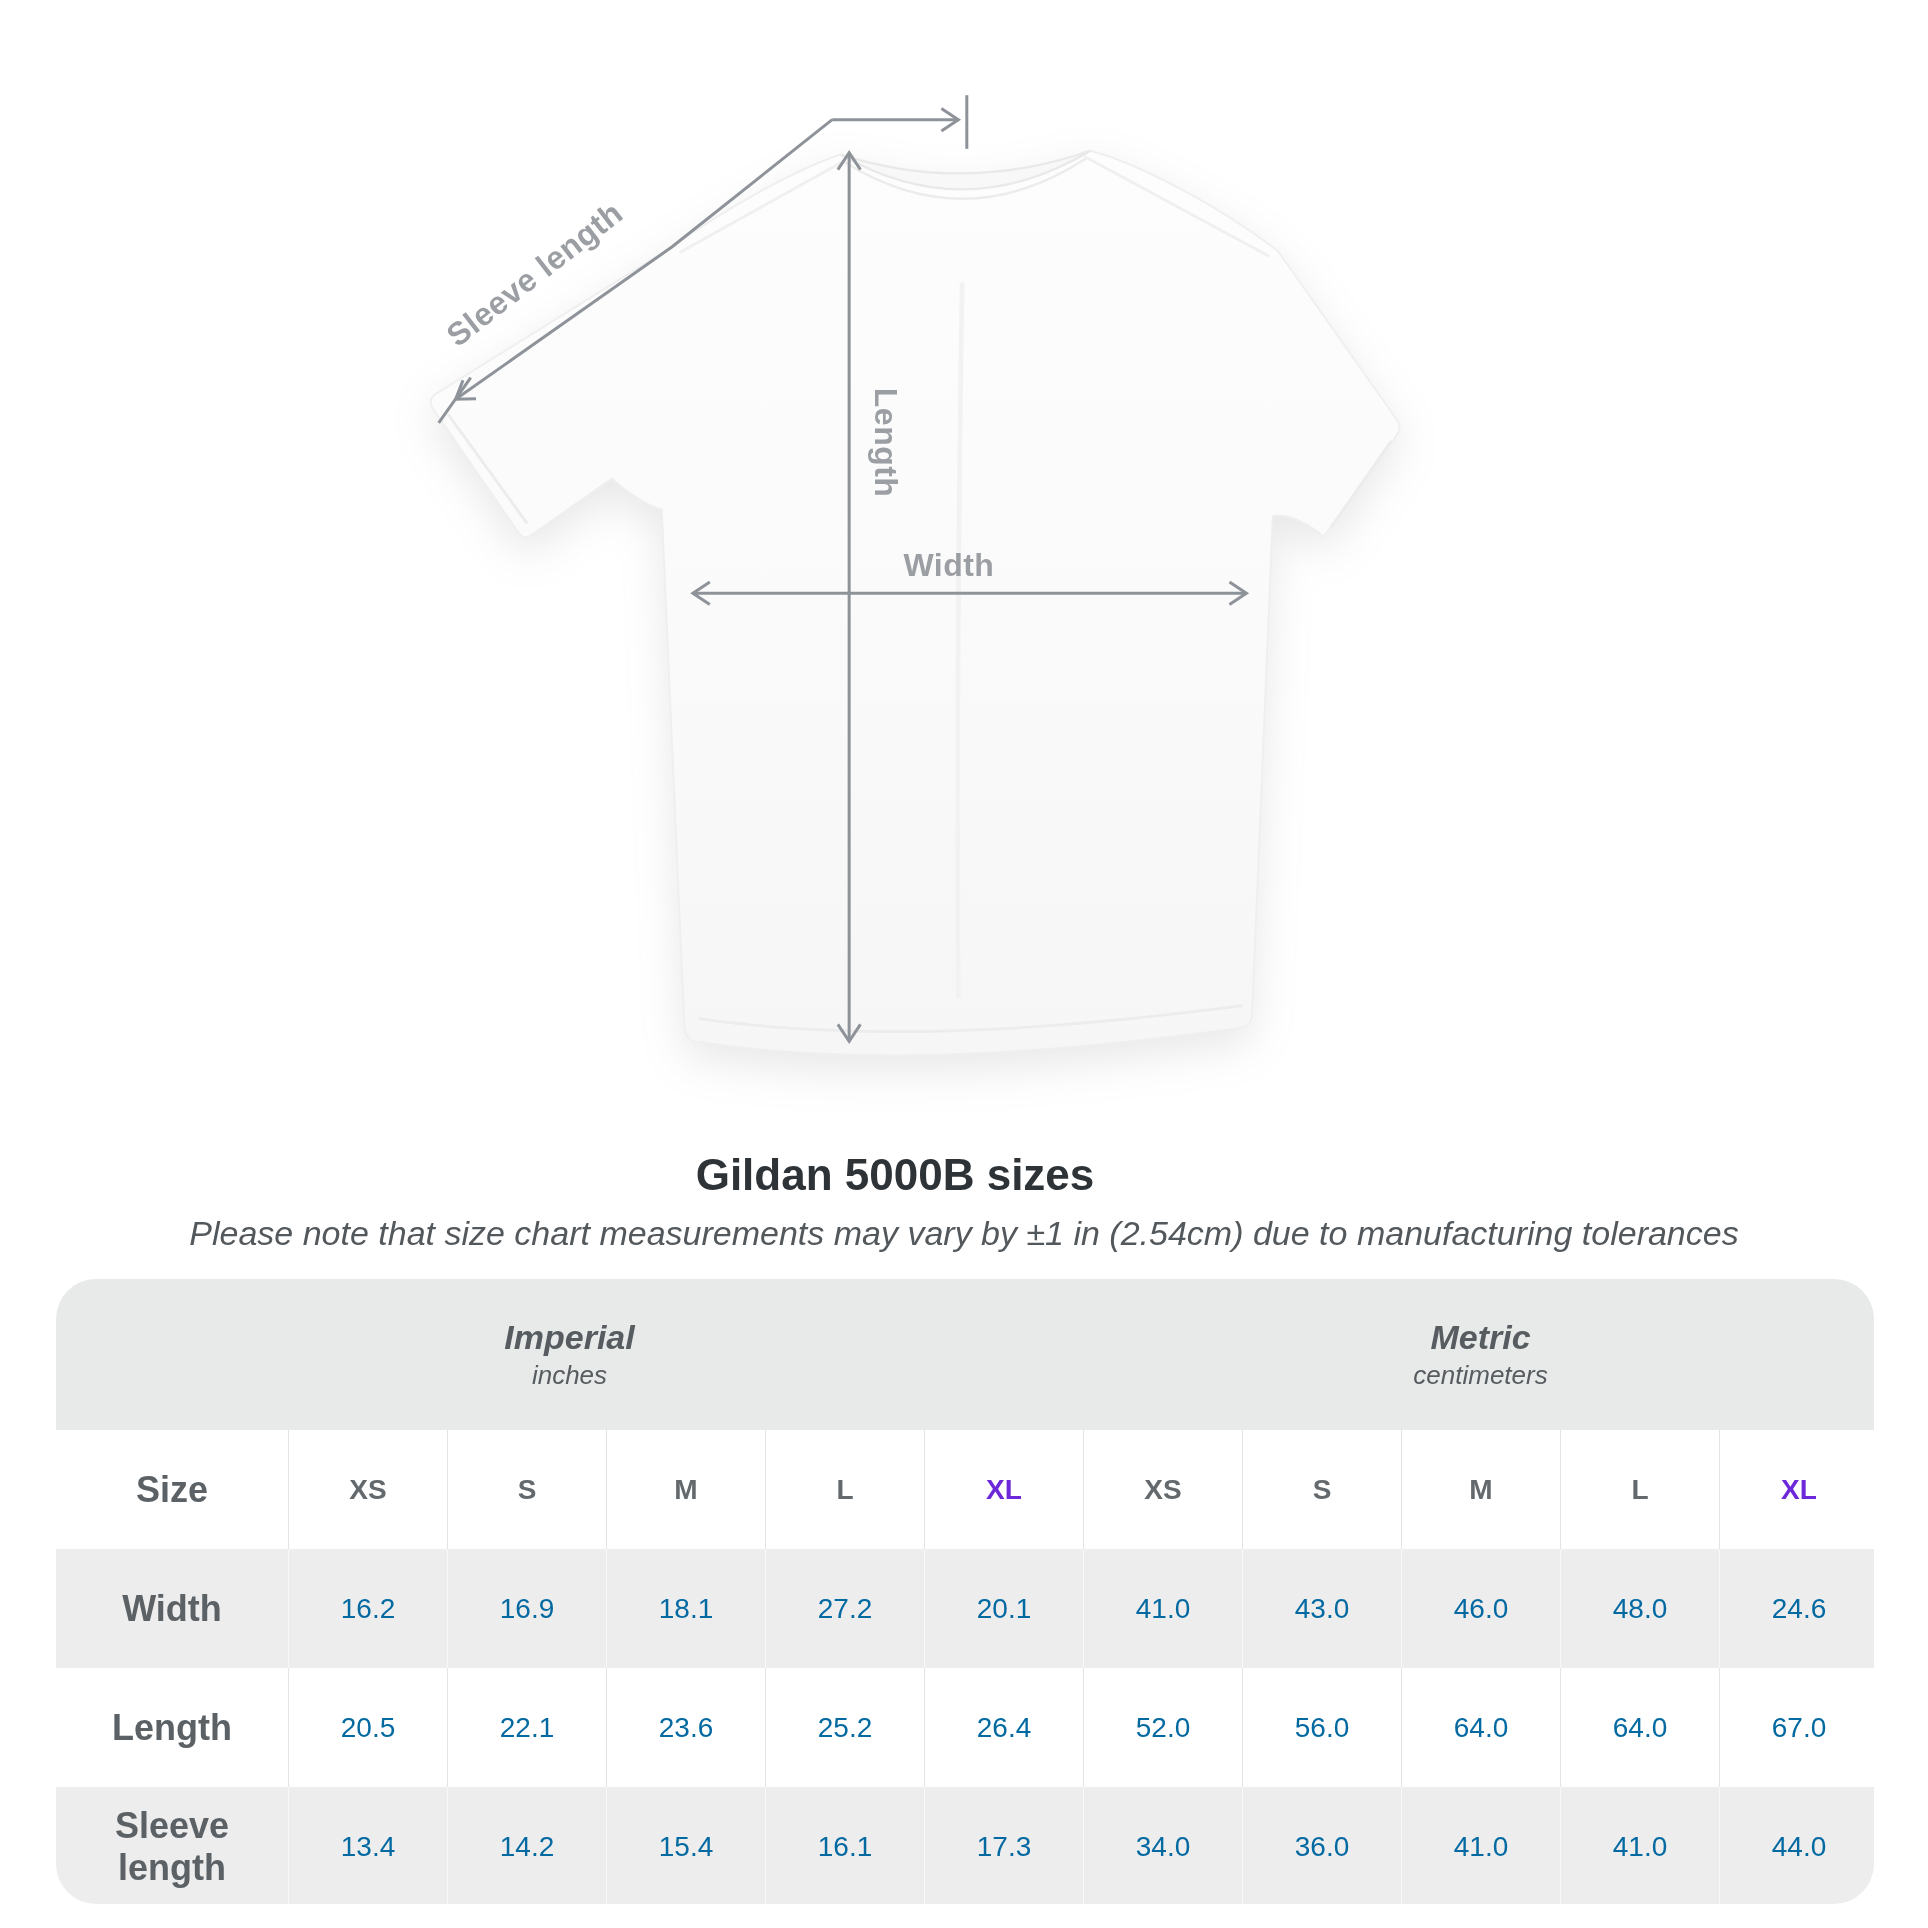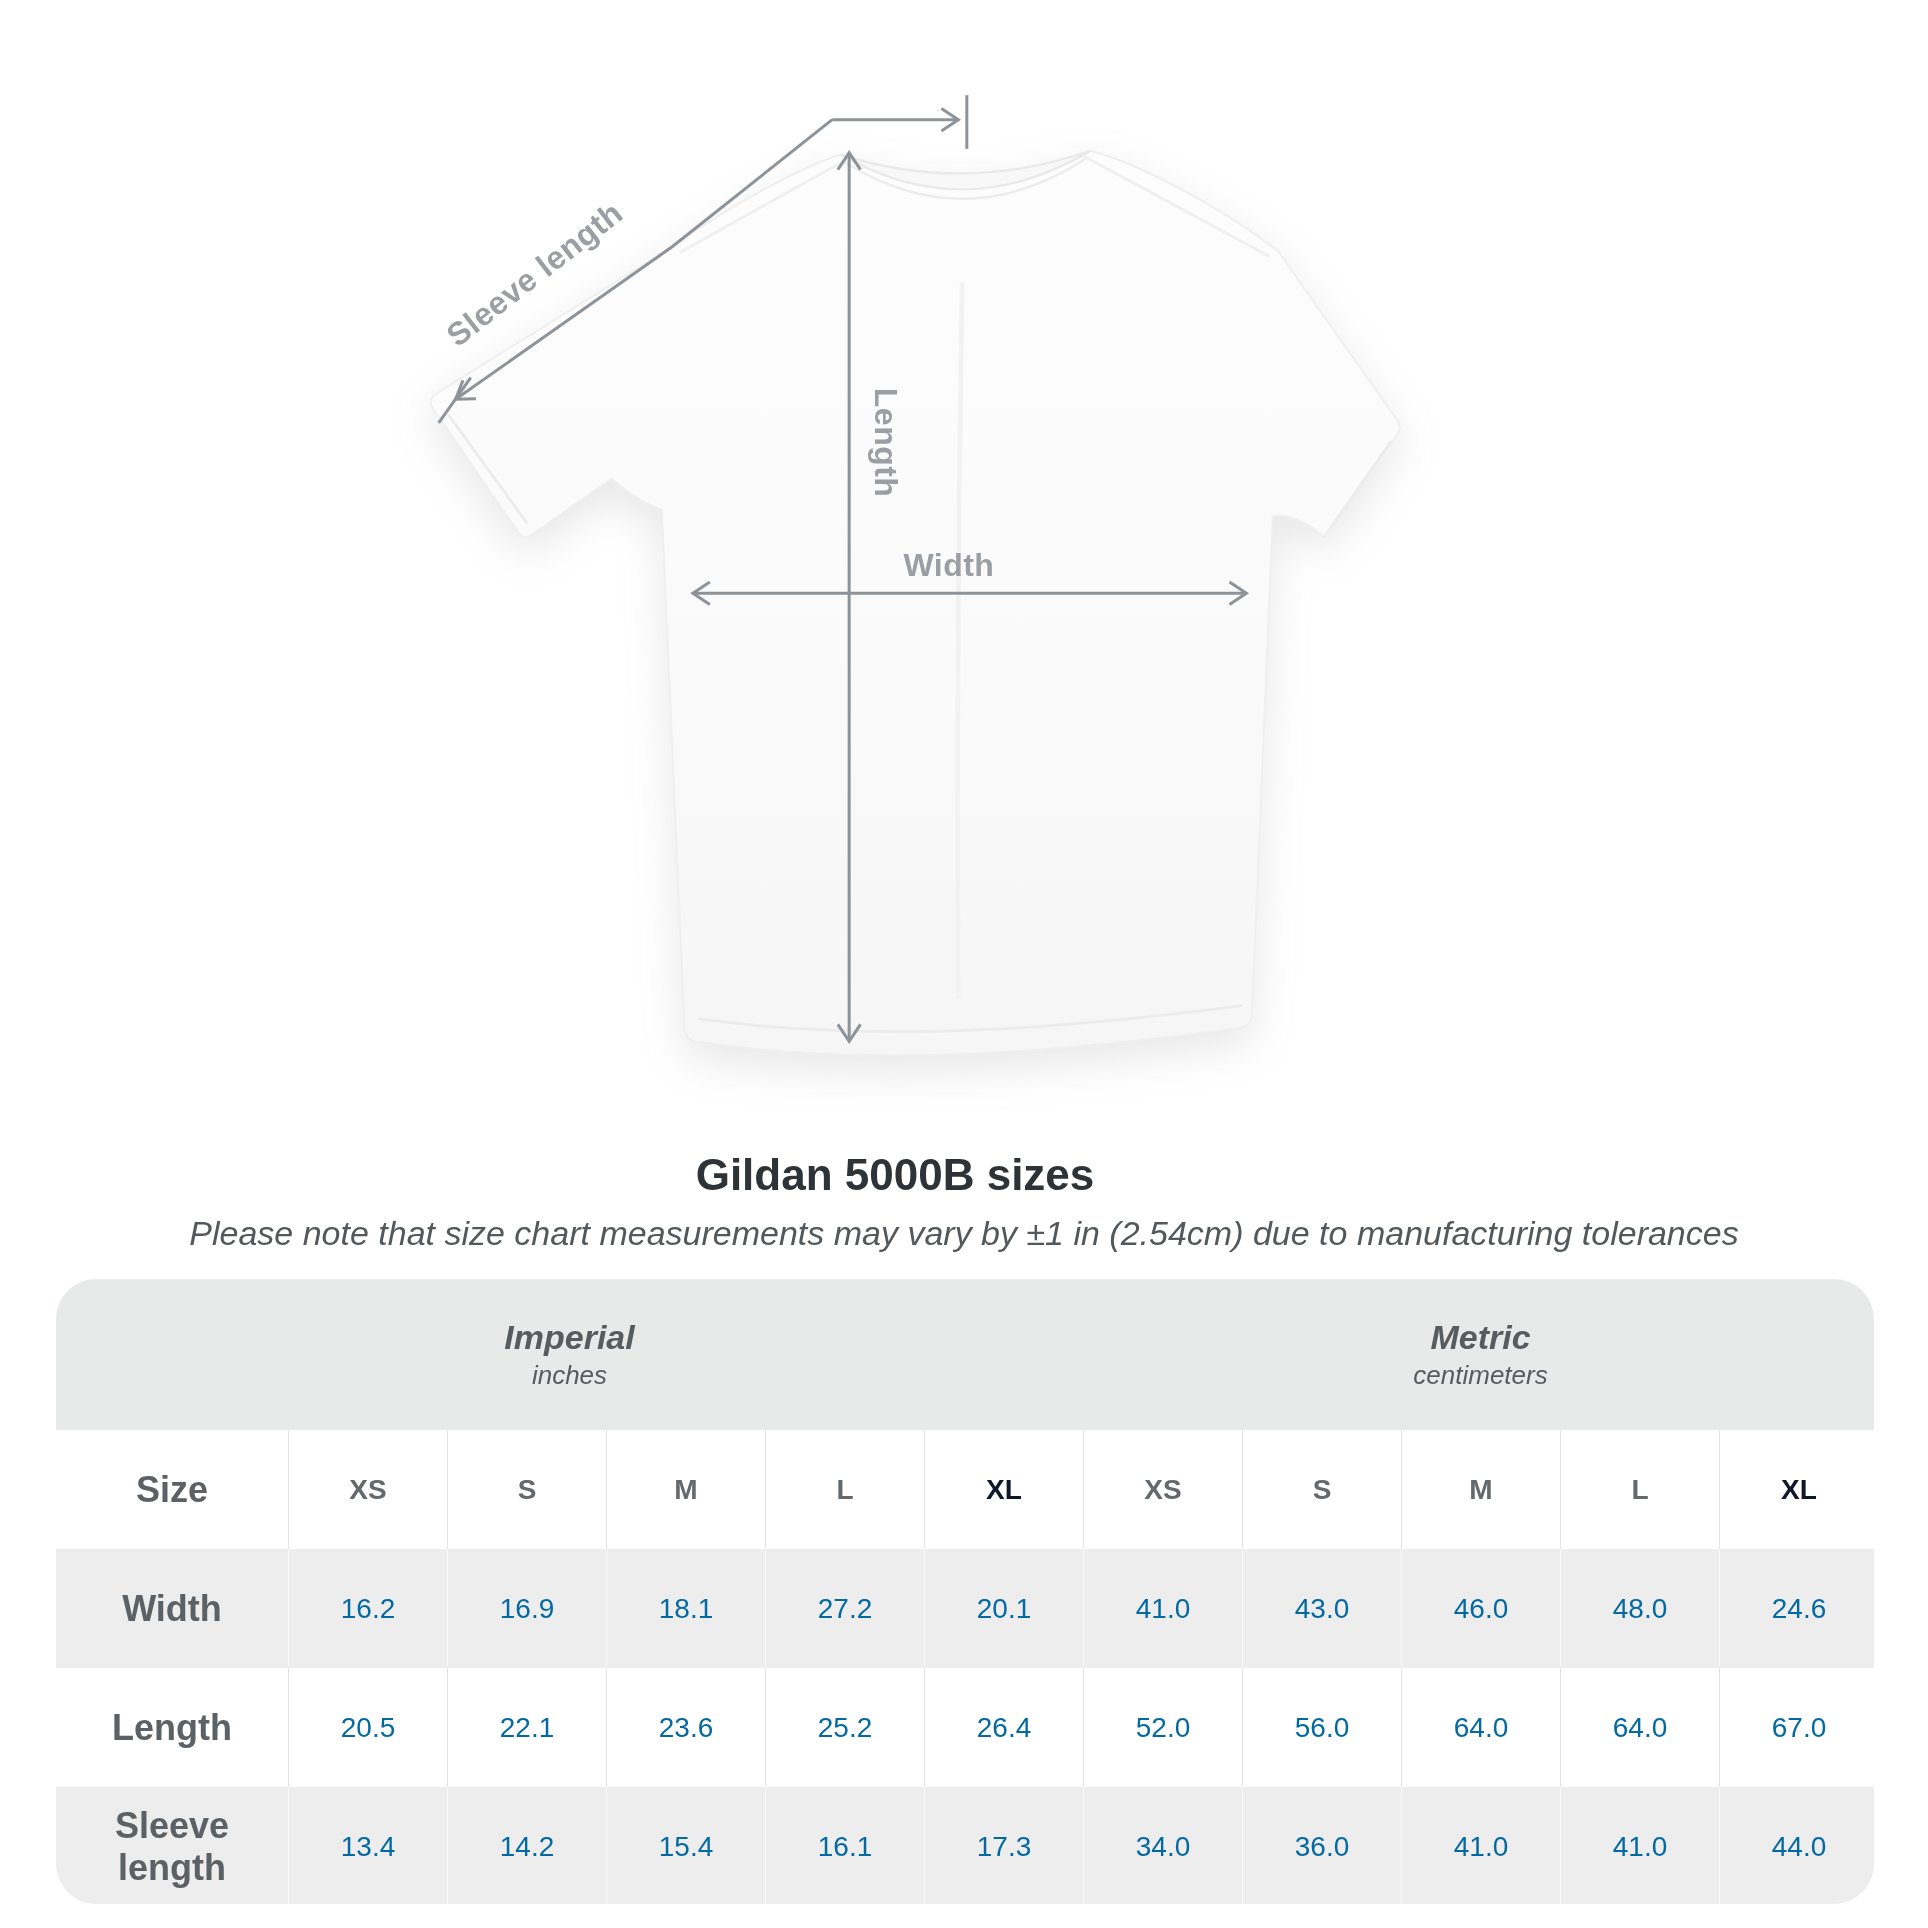--- a/index.html
+++ b/index.html
@@ -26,21 +26,21 @@
   .band .g-name{font-size:34px;font-weight:bold;font-style:italic;line-height:41px;}
   .band .g-unit{font-size:26px;font-style:italic;line-height:34px;}
   .band-imperial{grid-column:1 / span 6;}
   .band-metric{grid-column:7 / span 5;}
   .row-white{background:#ffffff;}
   .row-gray{background:#ededee;}
   .row-white.c-sep{border-left:1.9px solid #e3e3e4;}
   .row-gray.c-sep{border-left:1.9px solid #f8f8f9;}
   .rowlabel{font-weight:bold;color:#5b6165;font-size:36px;text-align:center;}
   .sizehead{font-weight:bold;color:#63696d;}
-  .sizehead.xl{color:#0f172a;}
+  .sizehead.xl{color:#6d28d9;}
 </style>
 </head>
 <body>
 
 <div class="page">
 
   <div class="figure-wrap">
     <svg viewBox="0 0 2048 1250" xmlns="http://www.w3.org/2000/svg">
       <defs>
         <marker id="m-end" markerUnits="userSpaceOnUse" viewBox="-22 -16 44 32" markerWidth="44" markerHeight="32" refX="0" refY="0" orient="auto">

